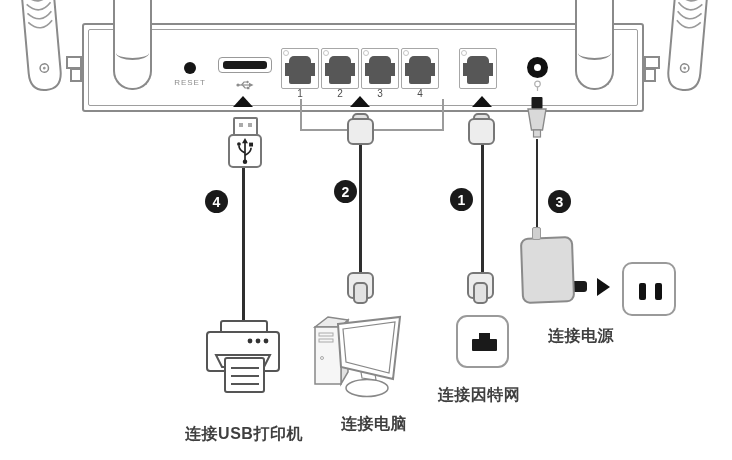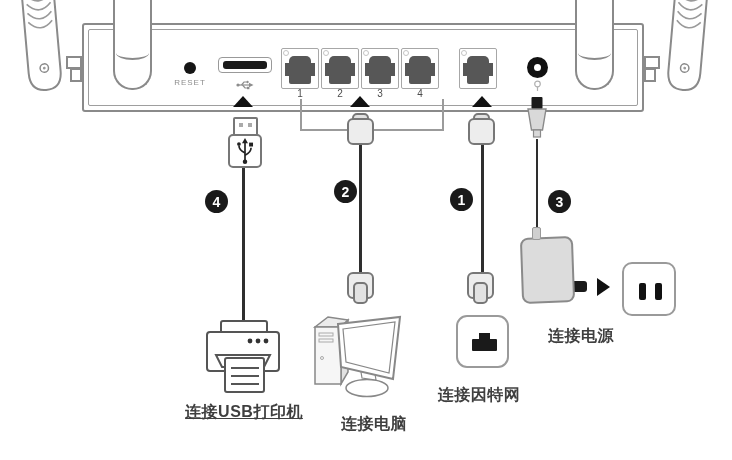--- a/index.html
+++ b/index.html
@@ -251,18 +251,18 @@
     <polygon points="52,60 66,62 68,74 54,72" fill="#fff" stroke="#888" stroke-width="1.2"></polygon>
     <polygon points="30,18 92,11 85,73 33,61" fill="#fff" stroke="#888" stroke-width="2"></polygon>
     <polygon points="35,23 87,16 81,67 38,56" fill="#fff" stroke="#888" stroke-width="1.2"></polygon>
   </svg>
 
   <div class="abs badge" style="left:205px;top:190px;">4</div>
   <div class="abs badge" style="left:334px;top:180px;">2</div>
   <div class="abs badge" style="left:450px;top:188px;">1</div>
   <div class="abs badge" style="left:548px;top:190px;">3</div>
 
-  <div class="abs lbl" style="left:179px;top:402px;width:130px;text-decoration:underline;">连接USB打印机</div>
+  <div class="abs lbl" style="left:179px;top:424px;width:130px;">连接USB打印机</div>
   <div class="abs lbl" style="left:334px;top:414px;width:80px;">连接电脑</div>
   <div class="abs lbl" style="left:541px;top:326px;width:80px;">连接电源</div>
   <div class="abs lbl" style="left:434px;top:385px;width:90px;">连接因特网</div>
 
 </div>
 
 </body></html>

